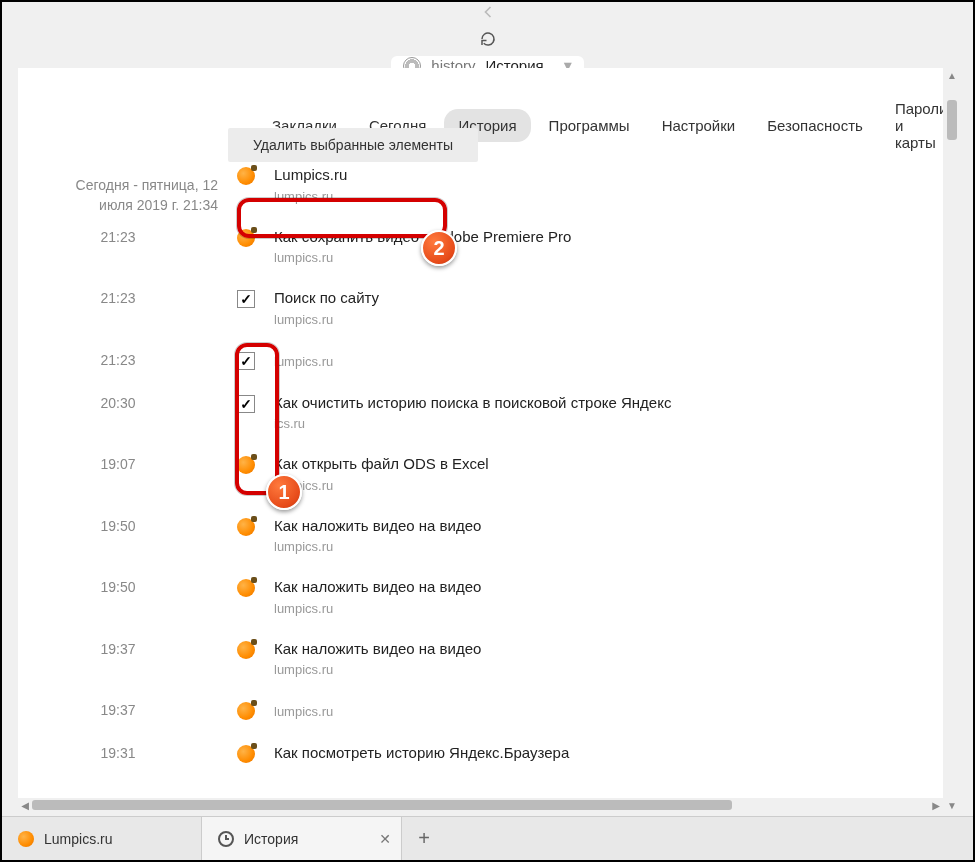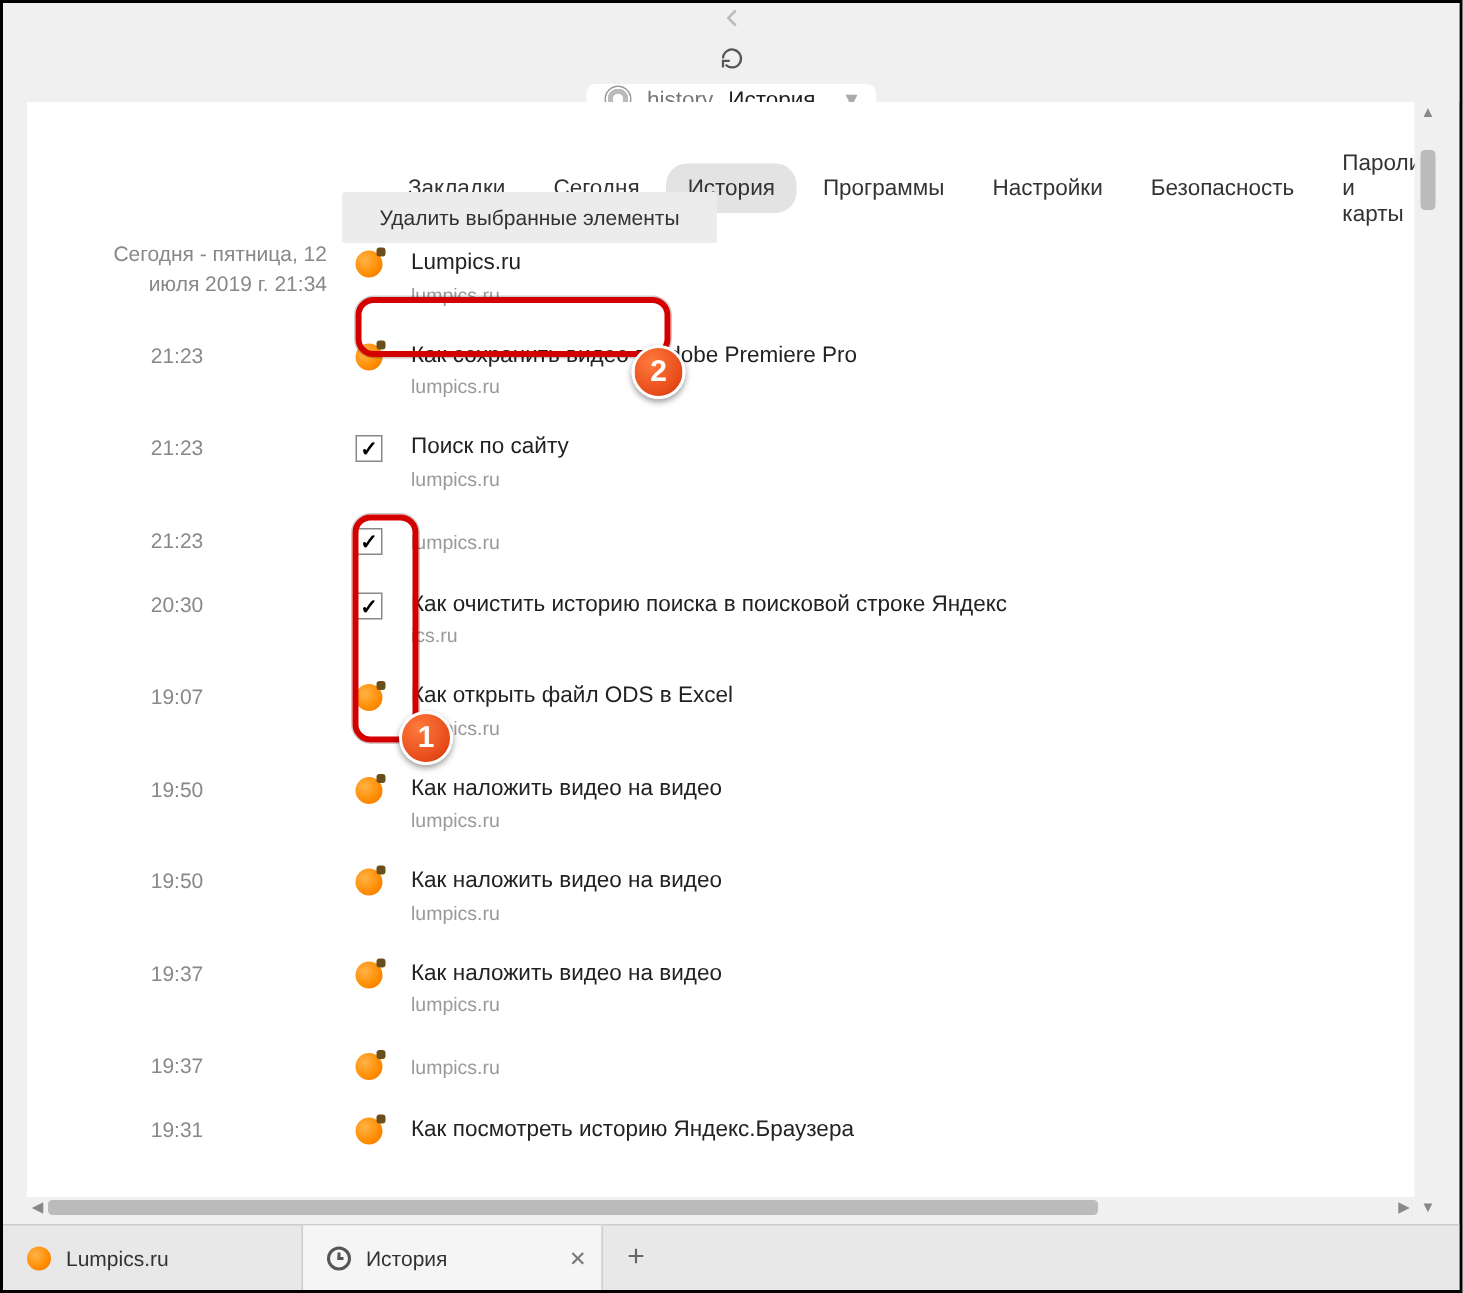--- a/index.html
+++ b/index.html
@@ -30,21 +30,21 @@
 .scrollbar-h .arr { position: absolute; top: 0; bottom: 0; width: 14px; display: flex; align-items: center; justify-content: center; color: #888; font-size: 10px; }
 .scrollbar-h .arr.l { left: 0; }
 .scrollbar-h .arr.r { right: 0; }
 
 .tabs-nav { display: flex; gap: 4px; padding: 24px 0 0 240px; font-size: 15px; color: #333; align-items: center; }
 .tabs-nav .tab { padding: 8px 14px; cursor: pointer; border-radius: 14px; }
 .tabs-nav .tab.active { background: #e3e3e3; }
 
 .del-btn { position: absolute; top: 60px; left: 210px; padding: 8px 24px; background: #ececec; color: #333; font-size: 14px; border: 1px solid transparent; border-radius: 2px; cursor: pointer; }
 
-.date-label { position: absolute; left: 0; top: 92px; width: 200px; text-align: right; color: #888; font-size: 14px; line-height: 1.4; }
+.date-label { position: absolute; left: 0; top: 108px; width: 200px; text-align: right; color: #888; font-size: 14px; line-height: 1.4; }
 
 .entries { position: absolute; top: 92px; left: 0; right: 0; }
 .entry { display: flex; align-items: flex-start; padding: 5px 0 18px 0; }
 .entry .time { width: 200px; text-align: center; color: #888; font-size: 14px; padding-top: 2px; }
 .entry .iconcell { width: 56px; display: flex; align-items: center; justify-content: center; padding-top: 2px; }
 .entry .orange { width: 18px; height: 18px; border-radius: 50%; background: radial-gradient(circle at 35% 35%, #ffb347 0%, #ff8c00 60%, #e67300 100%); position: relative; }
 .entry .orange::after { content: ""; position: absolute; top: -2px; right: -2px; width: 6px; height: 6px; background: #6b4f1a; border-radius: 2px; }
 .entry .cb { width: 18px; height: 18px; border: 1px solid #888; background: #fff; display: flex; align-items: center; justify-content: center; }
 .entry .cb.checked::after { content: "✓"; color: #000; font-size: 14px; font-weight: bold; }
 .entry .body { flex: 1; }

